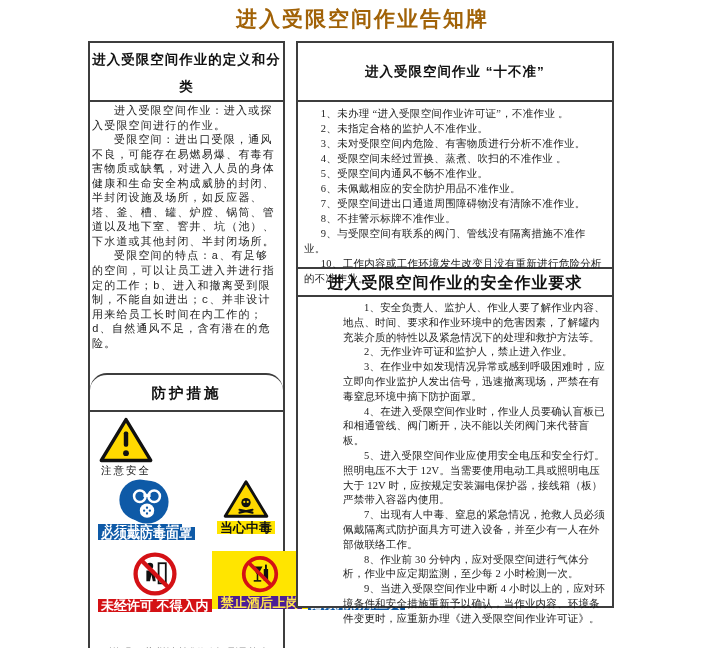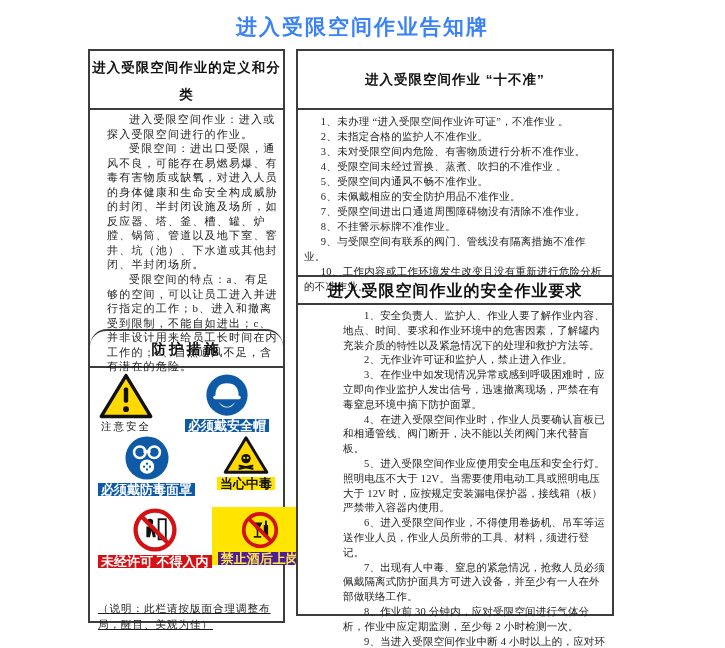--- a/index.html
+++ b/index.html
@@ -1,34 +1,34 @@
 <!DOCTYPE html>
 <html><head>
 <meta charset="utf-8">
 <style>
   * { box-sizing: border-box; margin: 0; padding: 0; }
   html, body { width: 725px; height: 648px; background: #ffffff; overflow: hidden;
     font-family: "Liberation Sans", "DejaVu Sans", sans-serif; color: #1c1c1c; }
   .page-title { text-align: center; font-size: 21px; font-weight: bold; letter-spacing: 2px;
-    padding-top: 13px; color: #3b82f6; }
+    padding-top: 5px; color: #a16207; }
   .columns { display: flex; align-items: flex-start; margin: 8px 0 0 88px; }
   .tbl { border: 2px solid #3d3d3d; background: #fff; }
   .tbl-left { width: 197px; margin-right: 11px; }
   .tbl-right { width: 318px; }
   .cell { border-top: 2px solid #3d3d3d; }
   .cell:first-child { border-top: none; }
   .hdr { font-weight: bold; text-align: center; color: #111; }
   .left-hdr1 { height: 57px; font-size: 13.5px; line-height: 27px; padding-top: 3px; letter-spacing: 1px; }
-  .left-def { height: 221px; font-size: 11px; line-height: 14.55px; letter-spacing: 1.2px;
-    padding: 2px 5px 0 17px; font-family: Liberation Serif, serif; }
+  .left-def { height: 273px; font-size: 11px; line-height: 14.55px; letter-spacing: 1.2px;
+    padding: 2px 5px 0 2px; font-family: Liberation Mono, monospace; }
   .para { text-indent: 2em; }
   .left-hdr2 { height: 37px; font-size: 14.5px; line-height: 36px; letter-spacing: 3px; border-radius: 17px; }
   .left-signs { height: 255px; padding: 5px 4px 0 4px; }
   .sign-row { display: flex; justify-content: space-between; align-items: flex-start; padding: 0 4px; }
-  .row1 { height: 62px; padding-right: 10px; }
+  .row1 { height: 62px; padding-right: 10px; flex-direction: column; }
   .row2 { height: 72px; }
   .row3 { height: 70px; }
   .sign { display: flex; flex-direction: column; align-items: center; }
   .sign-label-black { font-size: 10.5px; color: #111; letter-spacing: 2px; margin-top: 1px; }
   .band { font-size: 13px; font-weight: bold; line-height: 11px; padding: 1px 3px; margin-top: 2px;
     white-space: nowrap; text-align: center; }
   .band-blue { background: #0e5aa7; color: #ffffff; }
   .band-red { background: #d41115; color: #ffffff; }
   .band-red-yellow { background: #4c1d95; color: #ffe34d; }
   .band-yellow { background: #ffe500; color: #111; }
@@ -183,20 +183,19 @@
         <div class="rule-item">9、与受限空间有联系的阀门、管线没有隔离措施不准作业。</div>
         <div class="rule-item">10、工作内容或工作环境发生改变且没有重新进行危险分析的不准作业。</div>
       </div>
     <div class="cell hdr right-hdr2">进入受限空间作业的安全作业要求</div>
     <div class="cell right-reqs">
         <div class="req-item">1、安全负责人、监护人、作业人要了解作业内容、地点、时间、要求和作业环境中的危害因素，了解罐内充装介质的特性以及紧急情况下的处理和救护方法等。</div>
         <div class="req-item">2、无作业许可证和监护人，禁止进入作业。</div>
         <div class="req-item">3、在作业中如发现情况异常或感到呼吸困难时，应立即向作业监护人发出信号，迅速撤离现场，严禁在有毒窒息环境中摘下防护面罩。</div>
         <div class="req-item">4、在进入受限空间作业时，作业人员要确认盲板已和相通管线、阀门断开，决不能以关闭阀门来代替盲板。</div>
         <div class="req-item">5、进入受限空间作业应使用安全电压和安全行灯。照明电压不大于 12V。当需要使用电动工具或照明电压大于 12V 时，应按规定安装漏电保护器，接线箱（板）严禁带入容器内使用。</div>
-        <div class="req-item">6、进入受限空间作业，不得使用卷扬机、吊车等运送作业人员，作业人员所带的工具、材料，须进行登记。</div>
         <div class="req-item">7、出现有人中毒、窒息的紧急情况，抢救人员必须佩戴隔离式防护面具方可进入设备，并至少有一人在外部做联络工作。</div>
         <div class="req-item">8、作业前 30 分钟内，应对受限空间进行气体分析，作业中应定期监测，至少每 2 小时检测一次。</div>
         <div class="req-item">9、当进入受限空间作业中断 4 小时以上的，应对环境条件和安全措施重新予以确认，当作业内容、环境条件变更时，应重新办理《进入受限空间作业许可证》。</div>
       </div>
   </div>
 
 </div>
 
 </body></html>

